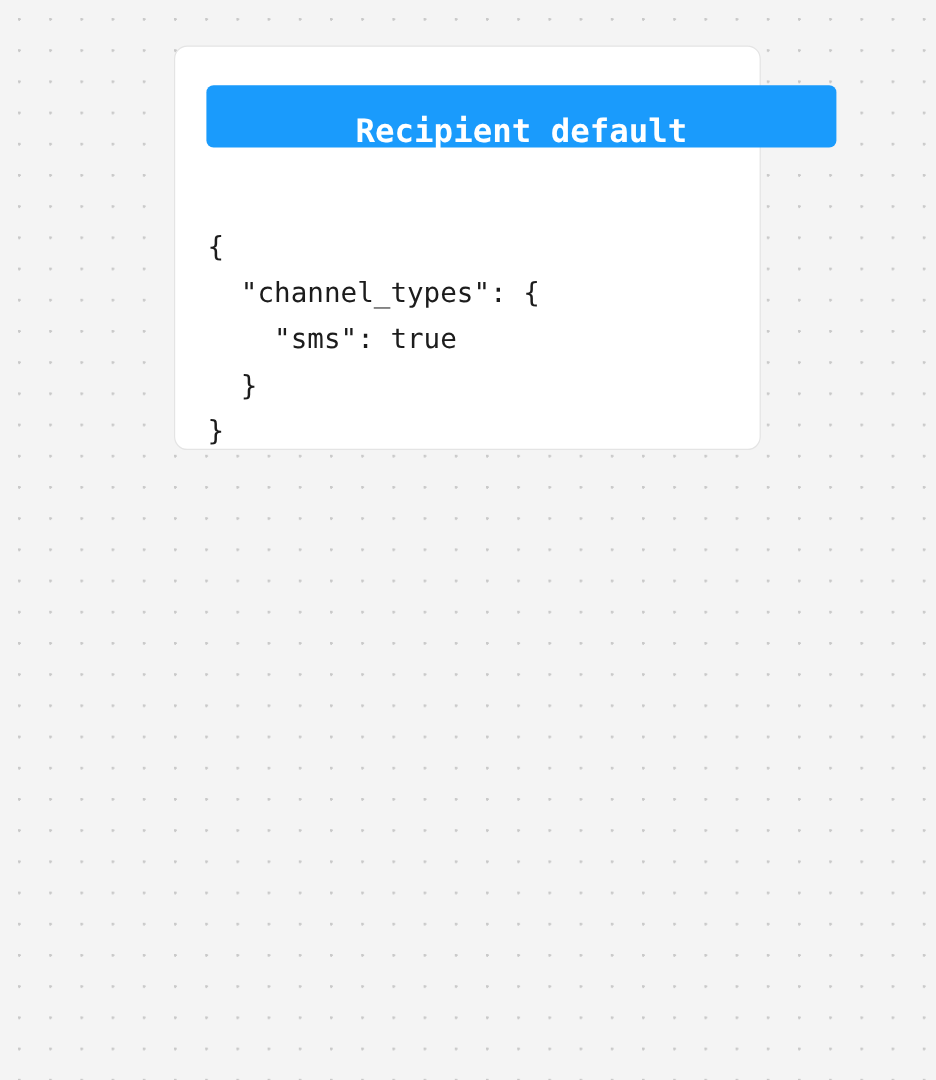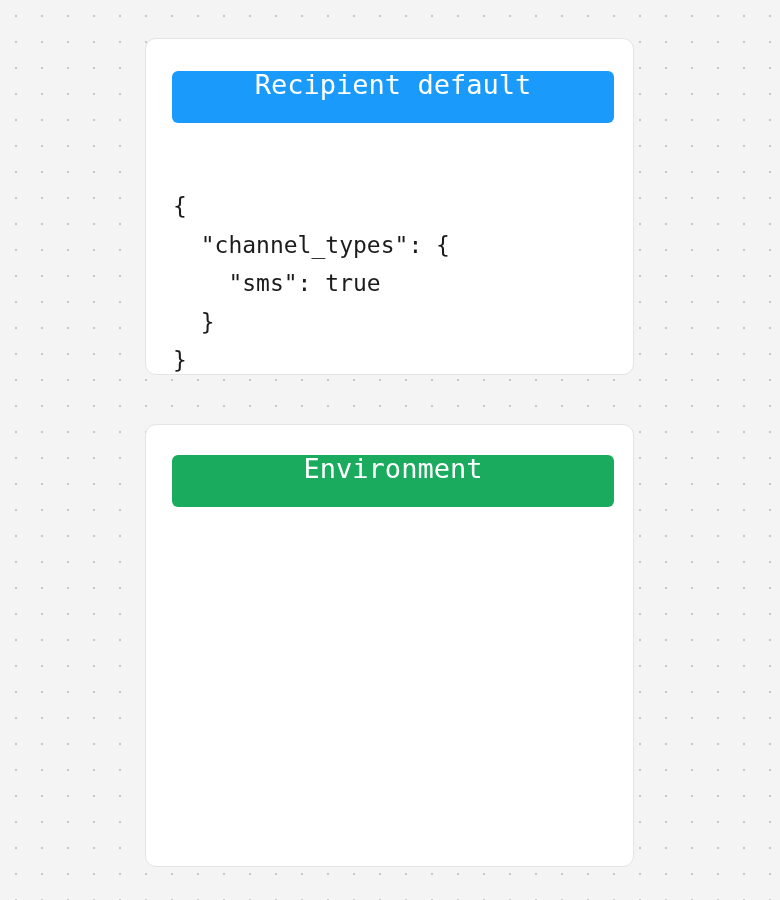--- a/index.html
+++ b/index.html
@@ -39,27 +39,28 @@
   }
 
   #card-environment {
     top: 424px;
     height: 443px;
   }
 
   .card-header {
     position: absolute;
     left: 26px;
-    width: 442px;
+    width: 525px;
     height: 52px;
     border-radius: 6px;
     display: flex;
-    align-items: flex-start;
+    align-items: flex-end;
     justify-content: center;
     box-sizing: border-box;
+    font-weight: bold;
   }
 
   #card-recipient-default .card-header {
     top: 32px;
     background: #1a9bfc;
   }
 
   #card-environment .card-header {
     top: 30px;
     background: #1aab5e;
@@ -99,20 +100,14 @@
     <div class="card-header">
       <span class="card-header-title">Recipient default</span>
     </div>
     <pre class="code-block">{
   "channel_types": {
     "sms": true
   }
 }</pre>
   </div>
 
-  <div class="card" id="card-environment">
-    <div class="card-header">
-      <span class="card-header-title">Environment</span>
-    </div>
-
-  </div>
 
 </div>
 
 </body></html>

